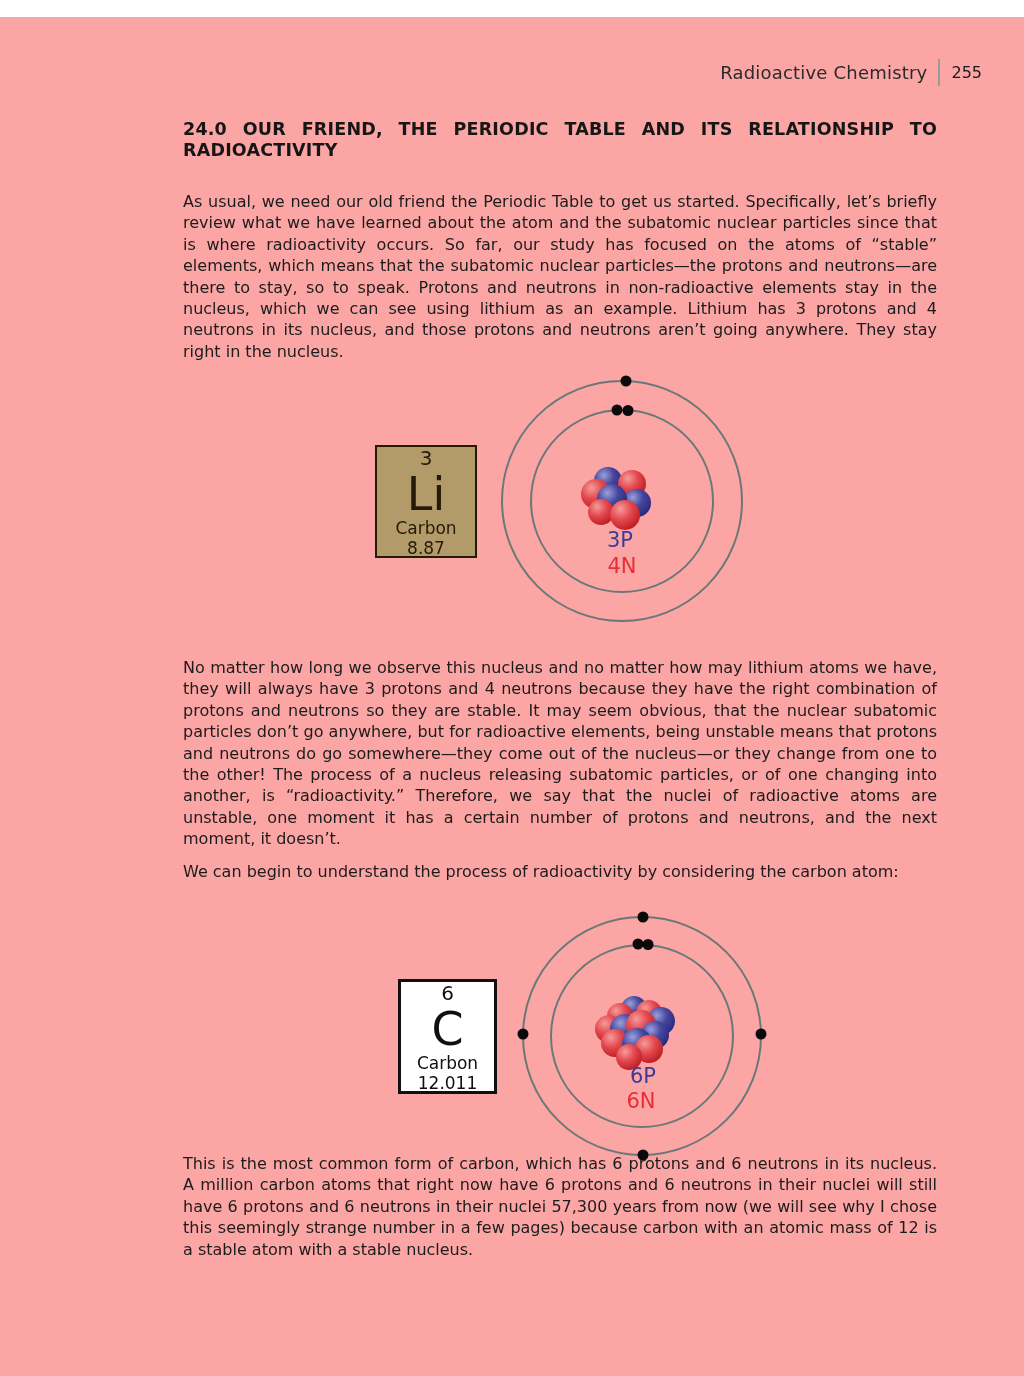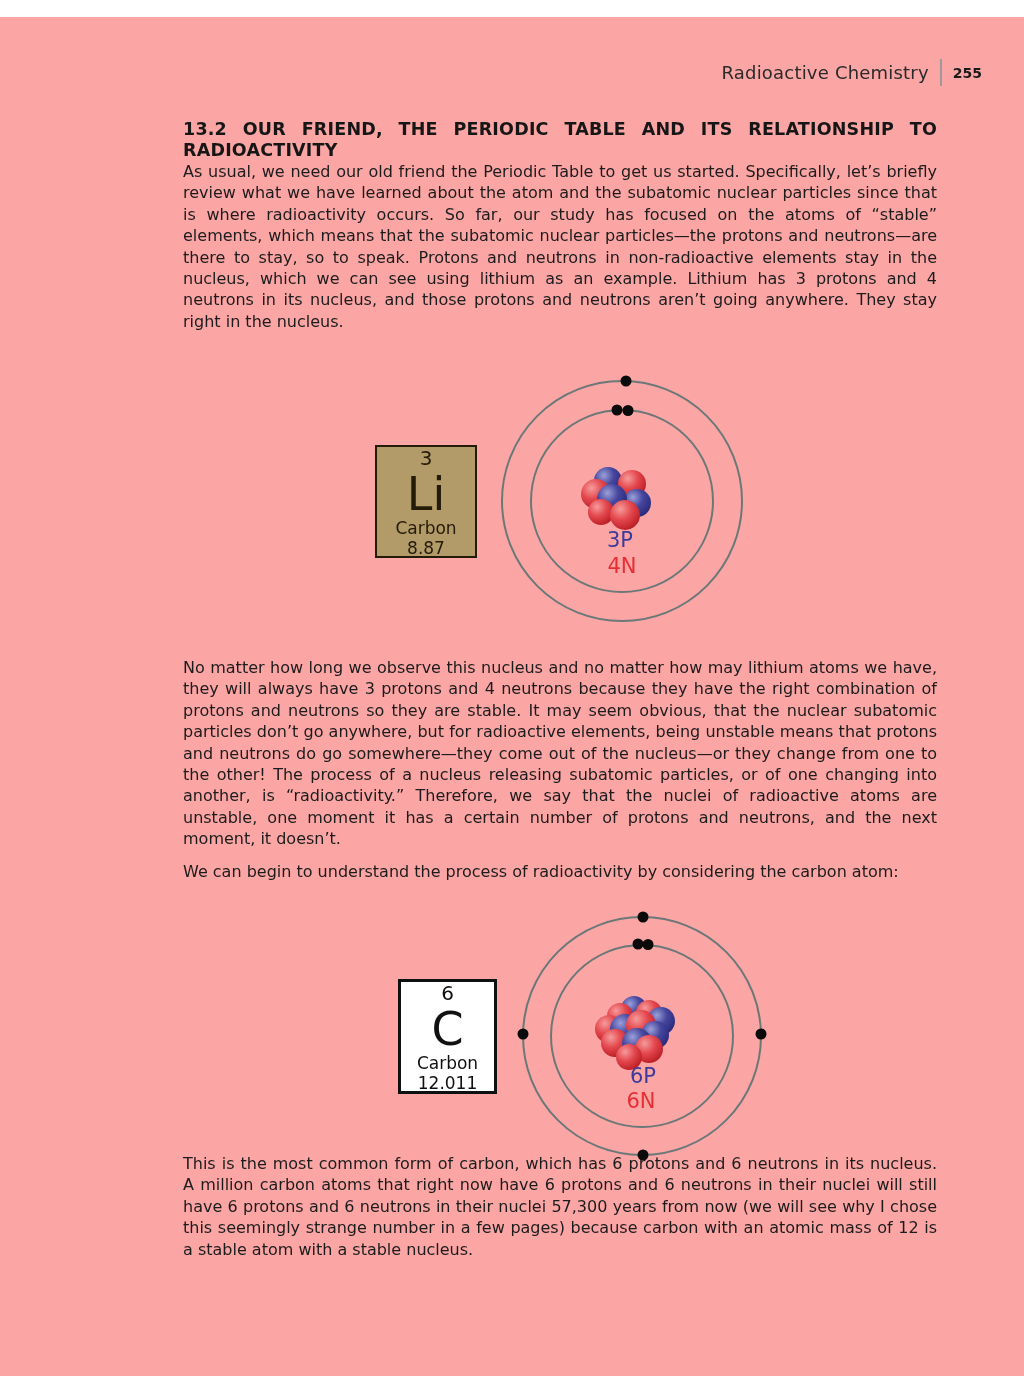--- a/index.html
+++ b/index.html
@@ -26,22 +26,22 @@
     font-size: 18px;
     color: #2a2a2a;
     letter-spacing: 0.2px;
   }
   .page-header .divider {
     width: 2px;
     height: 27px;
     background: #9a9a9a;
   }
   .page-header .page-number {
-    font-size: 14px;
-    font-weight: bold;
+    font-size: 16px;
+    font-weight: normal;
     color: #1a1a1a;
   }
   .section-heading {
     position: absolute;
     left: 183px;
     top: 102px;
     width: 754px;
     font-size: 17.5px;
     font-weight: bold;
     line-height: 20.5px;
@@ -52,21 +52,21 @@
   }
   .para {
     position: absolute;
     left: 183px;
     width: 754px;
     font-size: 16px;
     line-height: 21.4px;
     text-align: justify;
     color: #1c1c1c;
   }
-  #para1 { top: 144px; }
+  #para1 { top: 174px; }
   #para2 { top: 640px; }
   #para3 { top: 844px; }
   #para4 { top: 1136px; }
   .atom-figure {
     position: absolute;
     width: 392px;
     height: 272px;
   }
   #fig-lithium { left: 370px; top: 350px; }
   #fig-carbon  { left: 390px; top: 885px; }
@@ -106,21 +106,21 @@
 <body>
 
 <div class="page">
 
   <div class="page-header">
     <span class="running-title">Radioactive Chemistry</span>
     <span class="divider"></span>
     <span class="page-number">255</span>
   </div>
 
-  <h2 class="section-heading">13.2 OUR FRIEND, THE PERIODIC TABLE AND ITS RELATIONSHIP TO RADIOACTIVITY</h2>
+  <h2 class="section-heading">24.0 OUR FRIEND, THE PERIODIC TABLE AND ITS RELATIONSHIP TO RADIOACTIVITY</h2>
 
   <p class="para" id="para1">As usual, we need our old friend the Periodic Table to get us started. Specifically, let’s briefly review what we have learned about the atom and the subatomic nuclear particles since that is where radioactivity occurs. So far, our study has focused on the atoms of “stable” elements, which means that the subatomic nuclear particles—the protons and neutrons—are there to stay, so to speak. Protons and neutrons in non-radioactive elements stay in the nucleus, which we can see using lithium as an example. Lithium has 3 protons and 4 neutrons in its nucleus, and those protons and neutrons aren’t going anywhere. They stay right in the nucleus.</p>
 
   <div class="atom-figure" id="fig-lithium">
     <svg width="392" height="272" viewBox="0 0 392 272">
       <defs>
         <radialGradient id="redG1" cx="0.35" cy="0.3" r="0.8">
           <stop offset="0" stop-color="#f59b9b"></stop>
           <stop offset="0.45" stop-color="#e4494f"></stop>
           <stop offset="1" stop-color="#b5161d"></stop>

